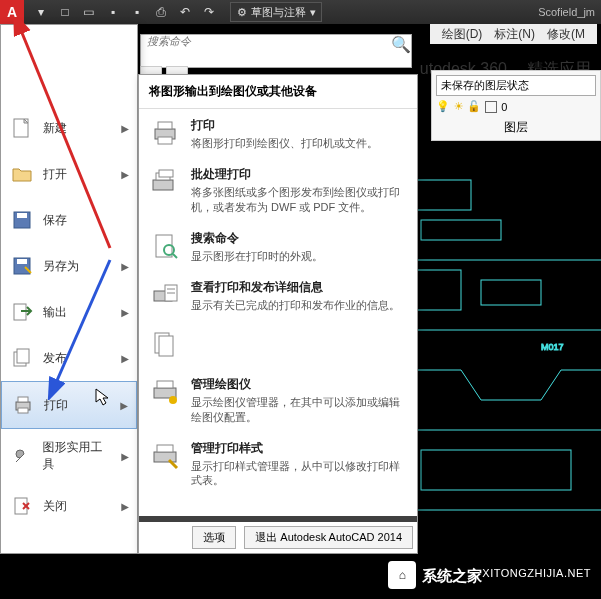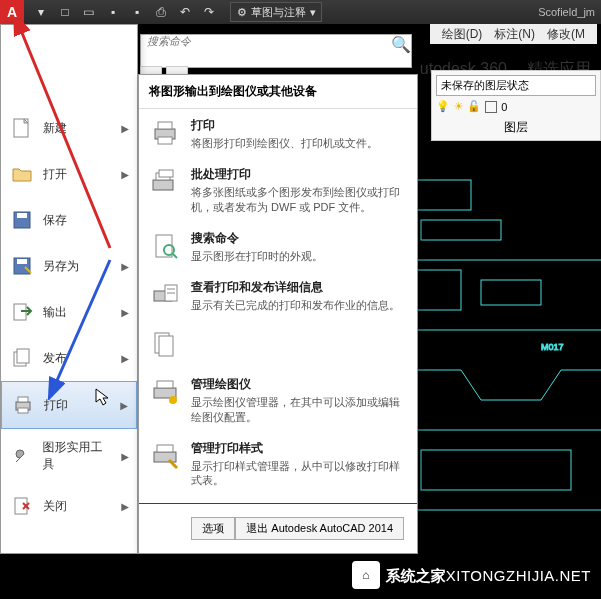--- a/index.html
+++ b/index.html
@@ -41,21 +41,21 @@
 
 
 .submenu { position: absolute; top: 74px; left: 138px; width: 280px; height: 480px; background: #fff; border: 1px solid #999; box-shadow: 2px 2px 8px rgba(0,0,0,.25); display: flex; flex-direction: column; }
 .submenu-header { font-size: 12px; font-weight: bold; padding: 8px 10px; border-bottom: 1px solid #ddd; }
 .submenu-body { flex: 1; overflow: hidden; }
 .submenu-item { display: flex; gap: 10px; padding: 8px 10px; }
 .sub-icon { width: 32px; height: 32px; flex-shrink: 0; display: flex; align-items: center; justify-content: center; color: #444; }
 .sub-text { flex: 1; }
 .sub-title { font-size: 12px; font-weight: bold; color: #222; }
 .sub-desc { font-size: 11px; color: #555; line-height: 1.3; margin-top: 2px; }
-.submenu-footer { border-top: 1px solid #404040; padding: 13px; display: flex; justify-content: flex-end; }
+.submenu-footer { border-top: 6px solid #404040; padding: 4px; display: flex; gap: 8px; justify-content: flex-end; }
 .footer-btn { font-size: 11px; padding: 3px 10px; border: 1px solid #aaa; background: #f4f4f4; }
 
 
 .arrow { position: absolute; pointer-events: none; }
 
 .watermark { position: absolute; bottom: 10px; right: 10px; color: #fff; font-size: 12px; display: flex; align-items: center; gap: 6px; }
 .watermark-logo { width: 28px; height: 28px; background: #fff; color: #222; display:flex;align-items:center;justify-content:center;border-radius:4px;font-weight:bold; }
 .watermark-text { display:flex;flex-direction:row;line-height:1; }
 
 .cursor { position: absolute; left: 95px; top: 388px; pointer-events: none; }
@@ -344,15 +344,15 @@
 </svg>
 
 <svg class="cursor" width="18" height="18">
   <path d="M1 1 L1 14 L5 11 L8 17 L11 15 L8 10 L13 10 Z" fill="#fff" stroke="#000"></path>
 </svg>
 
 <div class="watermark">
   <div class="watermark-logo">⌂</div>
   <div class="watermark-text">
     <span style="font-size:15px;font-weight:bold">系统之家</span>
-    <span style="font-size:15px;letter-spacing:.5px">XITONGZHIJIA.NET</span>
+    <span style="font-size:11px;letter-spacing:.5px">XITONGZHIJIA.NET</span>
   </div>
 </div>
 
 </body></html>

